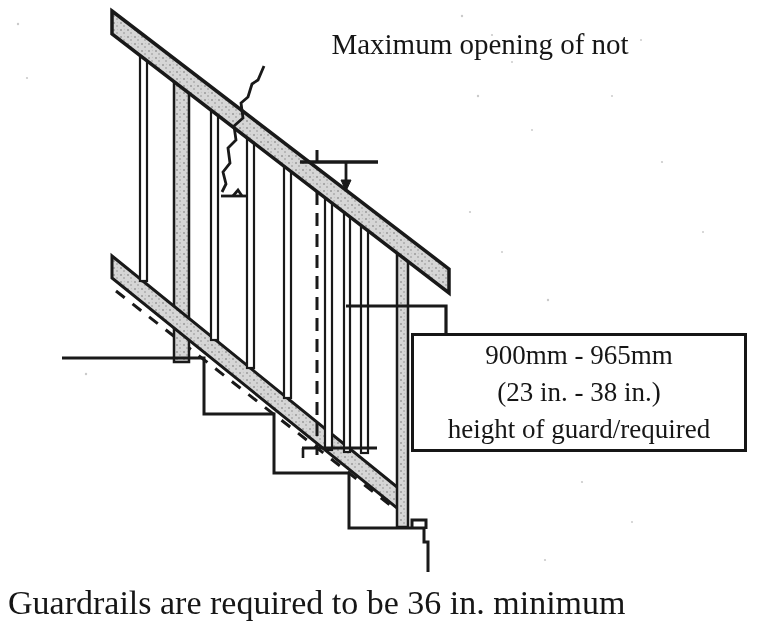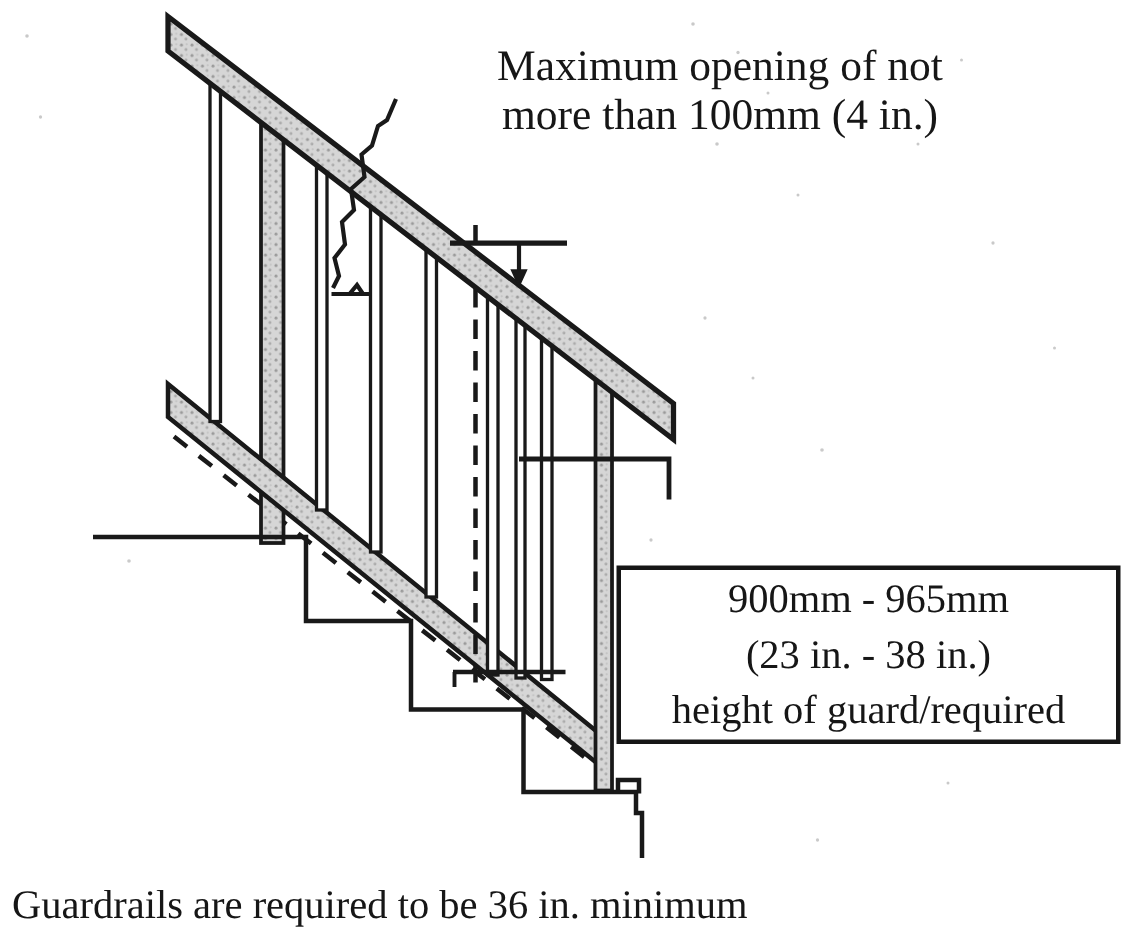--- a/index.html
+++ b/index.html
@@ -9,25 +9,25 @@
   }
   .stage svg{position:absolute;left:0;top:0;}
   .top-note{
     position:absolute;left:295px;top:28px;width:370px;
     font-size:29px;line-height:33px;text-align:center;white-space:nowrap;
   }
   .callout{
     position:absolute;left:411px;top:333px;width:330px;height:113px;
     border:3px solid #161616;background:#ffffff;
     display:flex;flex-direction:column;justify-content:center;align-items:center;
-    font-size:27px;line-height:37px;text-align:center;white-space:nowrap;margin-top:44px;
+    font-size:27px;line-height:37px;text-align:center;white-space:nowrap;
   }
   .bottom-note{
     position:absolute;left:8px;top:588px;
-    font-size:27px;line-height:30px;white-space:nowrap;
+    font-size:34px;line-height:30px;white-space:nowrap;
   }
 </style>
 </head>
 <body>
 
 <div class="stage">
 
   <svg width="760" height="626" viewBox="0 0 760 626">
     <defs>
       <pattern id="stip" width="7" height="7" patternUnits="userSpaceOnUse">
@@ -103,21 +103,20 @@
     <path d="M346,306 H446 V333" fill="none" stroke="#191919" stroke-width="3.2"></path>
 
     <g stroke="#191919">
       <line x1="302" y1="448" x2="377" y2="448" stroke-width="3"></line>
       <line x1="303" y1="448" x2="303" y2="458" stroke-width="2.6"></line>
     </g>
   </svg>
 
   <div class="top-note">
     <div>Maximum opening of not</div>
-    <div>more than 100mm (4 in.)</div>
   </div>
 
   <div class="callout">
     <div>900mm - 965mm</div>
     <div>(23 in. - 38 in.)</div>
     <div>height of guard/required</div>
   </div>
 
   <div class="bottom-note">Guardrails are required to be 36 in. minimum</div>
 

